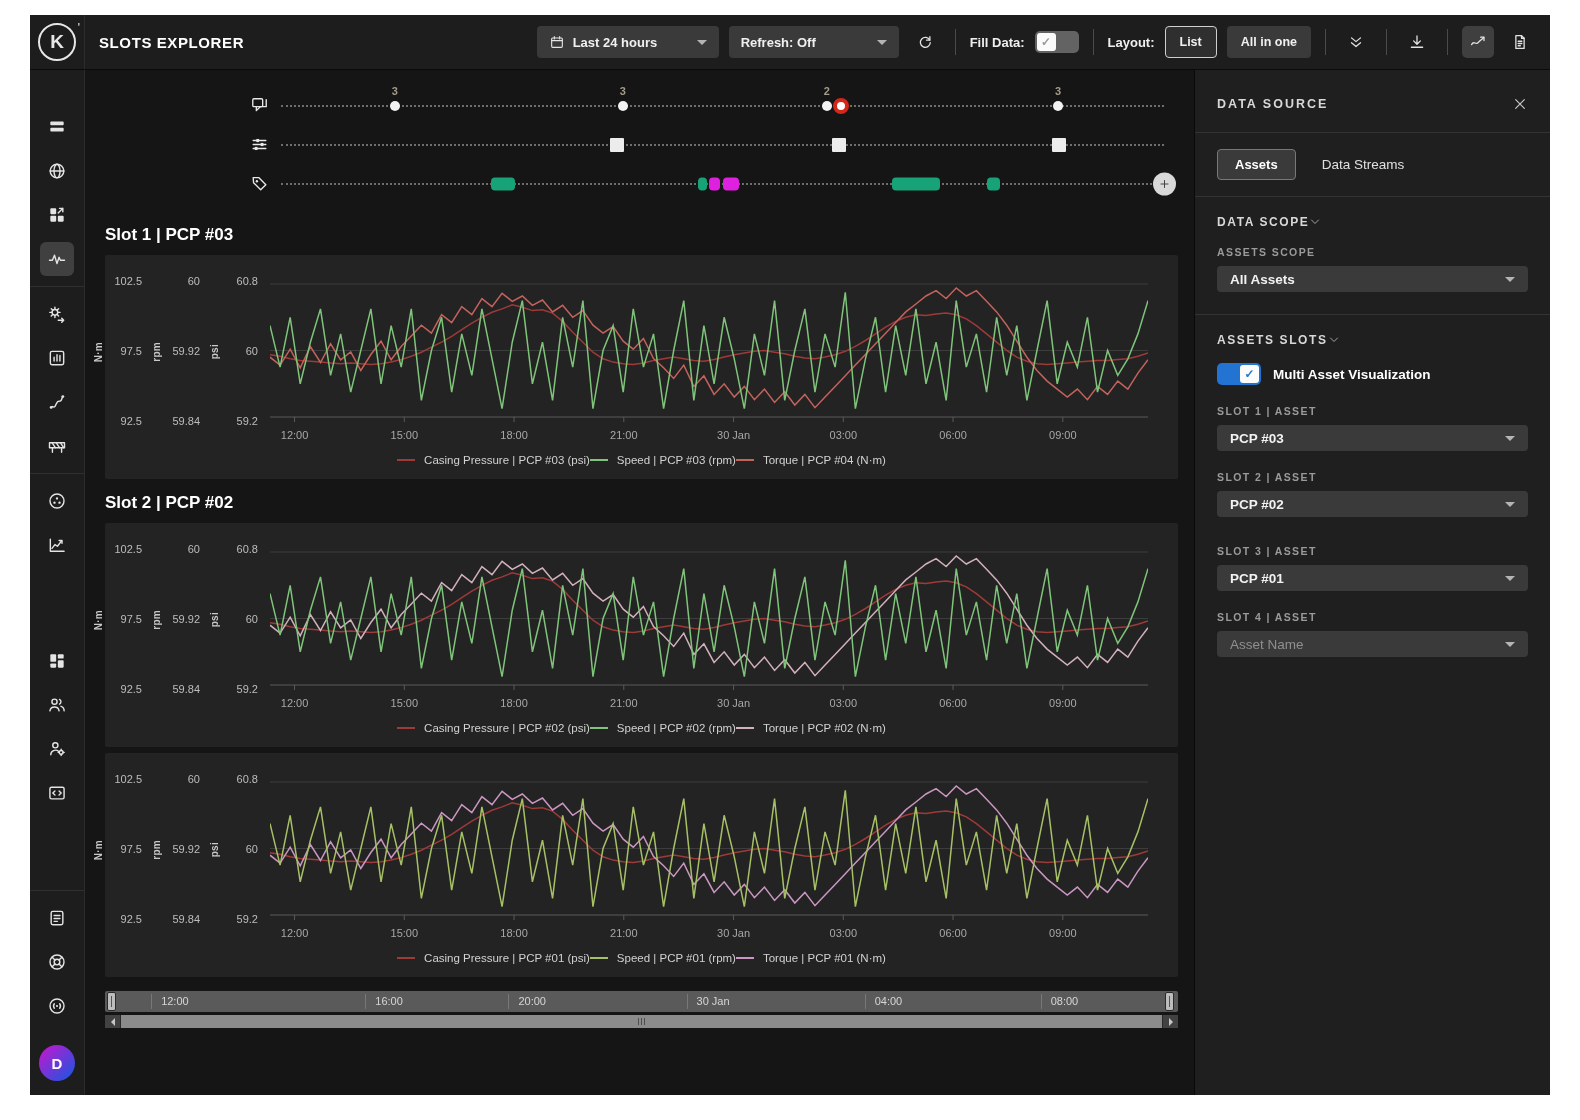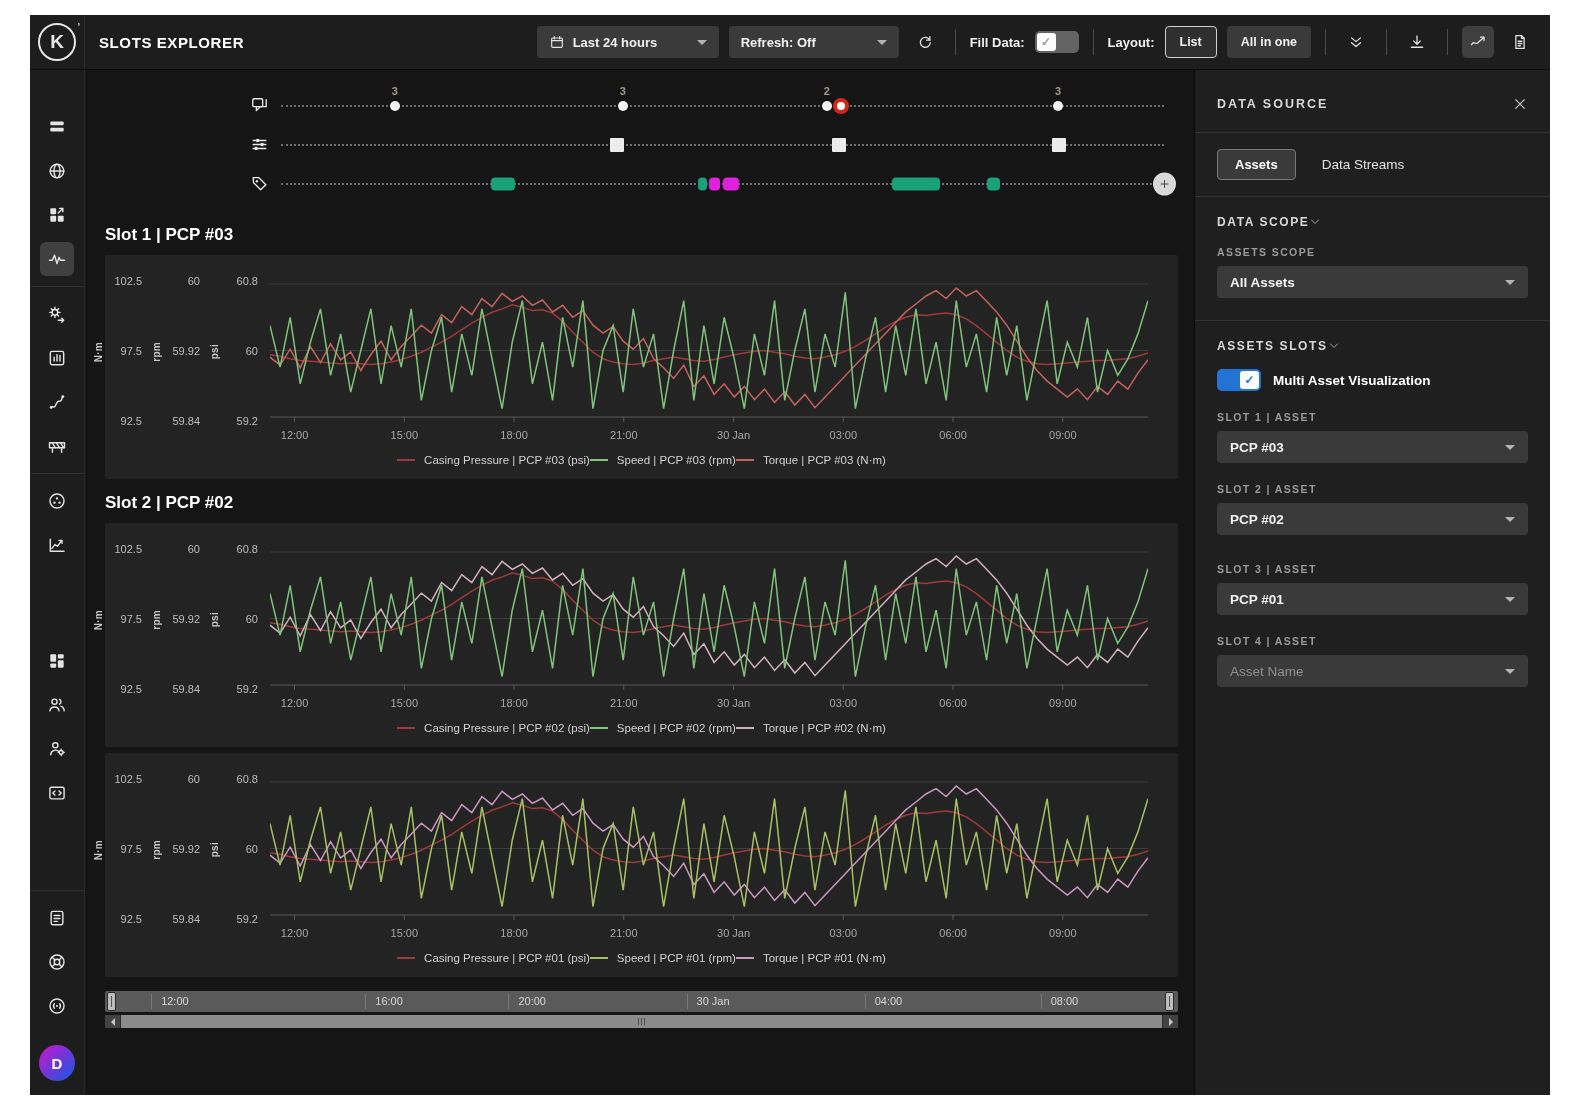--- a/index.html
+++ b/index.html
@@ -96,21 +96,21 @@
   .dp-header { display:flex; align-items:center; justify-content:space-between; padding:26px 22px 20px; }
   .dp-title { color:#d8d8d8; font-size:12.5px; font-weight:700; letter-spacing:2px; }
   .p-close { width:16px; height:16px; color:#cccccc; cursor:pointer; }
   .p-div { height:1px; background:#333333; width:100%; }
   .tabs { display:flex; align-items:center; gap:26px; padding:16px 22px; }
   .tab-active { background:#3a3a3a; border:1px solid #787878; border-radius:4px; color:#ffffff; font-size:13px; font-weight:700; padding:7px 17px; cursor:pointer; }
   .tab { color:#e0e0e0; font-size:13.5px; cursor:pointer; }
   .sec-head { display:flex; align-items:center; color:#d8d8d8; font-size:12px; font-weight:700; letter-spacing:1.6px; margin-top:18px; cursor:pointer; }
   .sec-head .icon { width:12px; height:12px; color:#bbb; }
   .f-label { color:#9a9a9a; font-size:10.5px; font-weight:700; letter-spacing:1.4px; margin:17px 0 8px; }
-  .select { height:32px; background:#3a3a3a; border-radius:4px; display:flex; align-items:center; padding:4px 13px; cursor:pointer; }
+  .select { height:26px; background:#3a3a3a; border-radius:4px; display:flex; align-items:center; padding:4px 13px; cursor:pointer; }
   .select .val { flex:1; color:#f2f2f2; font-size:13.5px; font-weight:600; }
   .select .val.placeholder { color:#8f8f8f; font-weight:400; }
   .caret { width:0; height:0; border:5px solid transparent; border-top-color:#b5b5b5; margin-top:5px; }
   .mtoggle-row { display:flex; align-items:center; gap:12px; margin-top:16px; }
   .mtoggle-label { color:#ffffff; font-size:13.5px; font-weight:600; }
 </style>
 </head>
 <body>
 
 <div class="app">
@@ -485,21 +485,21 @@
                 <span class="legend-item">
                   <span class="legend-swatch" style="border-top-color: rgb(158, 58, 55);"></span>
                   <span>Casing Pressure | PCP #03 (psi)</span>
                 </span>
                 <span class="legend-item">
                   <span class="legend-swatch" style="border-top-color: rgb(127, 196, 122);"></span>
                   <span>Speed | PCP #03 (rpm)</span>
                 </span>
                 <span class="legend-item">
                   <span class="legend-swatch" style="border-top-color: rgb(196, 98, 92);"></span>
-                  <span>Torque | PCP #03 (N·m)</span>
+                  <span>Torque | PCP #04 (N·m)</span>
                 </span>
               </div>
             </div>
           </div>
           <div>
             <h2 class="slot-title">Slot 2 | PCP #02</h2>
             <div class="chart-panel">
               <div class="chart-body">
                 <div class="axis-gutter">
                   <div class="axis-group">

